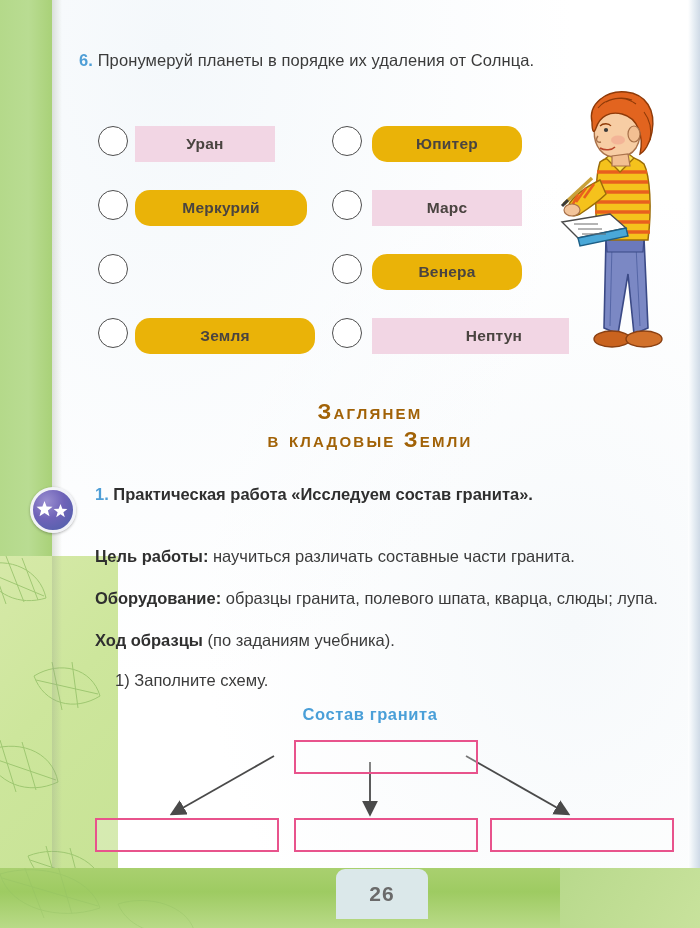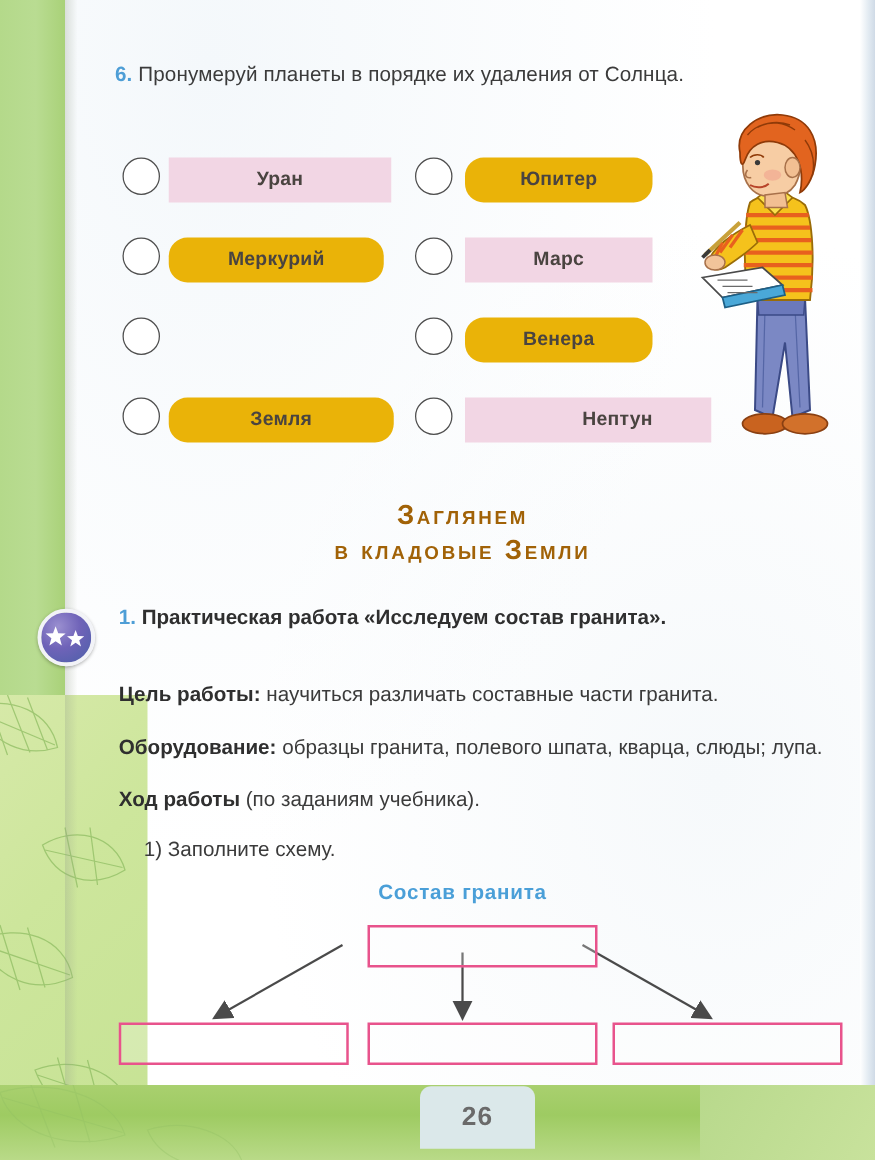--- a/index.html
+++ b/index.html
@@ -65,21 +65,21 @@
       #ffffff;
   }
 
   
   .task-num {
     color: #4e9ed6;
     font-weight: bold;
   }
   .q6 {
     position: absolute;
-    left: 92px; top: 47px;
+    left: 79px; top: 47px;
     width: 470px;
     font-size: 16.5px;
     line-height: 26px;
     color: #3b3b3b;
     text-align: justify;
     text-align-last: left;
     letter-spacing: .1px;
   }
 
   
@@ -216,21 +216,21 @@
       <path d="M118 36 C 150 26, 186 38, 194 62 C 160 72, 128 60, 118 36 Z"></path>
     </g>
   </svg>
 
   <div class="q6">
     <span class="task-num">6.</span>
     <span>Пронумеруй планеты в порядке их удаления от Солнца.</span>
   </div>
 
   <div class="radio" style="left:98px;  top:126px;"></div>
-  <div class="planet-box pink" style="left:135px; top:126px; width:178px;">Уран</div>
+  <div class="planet-box pink" style="left:135px; top:126px; width:140px;">Уран</div>
 
   <div class="radio" style="left:98px;  top:190px;"></div>
   <div class="planet-box blue" style="left:135px; top:190px; width:172px;">Меркурий</div>
 
   <div class="radio" style="left:98px;  top:254px;"></div>
 
   <div class="radio" style="left:98px;  top:318px;"></div>
   <div class="planet-box blue" style="left:135px; top:318px; width:180px;">Земля</div>
 
   <div class="radio" style="left:332px; top:126px;"></div>
@@ -323,21 +323,21 @@
 
   <div class="body-text" style="top:586px;">
     <b>Оборудование:</b><span> образцы гранита, полевого шпата, кварца, слюды; лупа.</span>
   </div>
 
   <div class="body-text" style="top:544px;">
     <b>Цель работы:</b><span> научиться различать составные части гранита.</span>
   </div>
 
   <div class="body-text" style="top:628px; text-align:left;">
-    <b>Ход работы</b><span> (по заданиям учебника).</span>
+    <b>Ход образцы</b><span> (по заданиям учебника).</span>
   </div>
 
   <div class="body-text" style="top:668px; left:115px; text-align:left;">1)  Заполните схему.</div>
 
   <div class="diagram-title">Состав гранита</div>
 
   <svg class="dsvg" viewBox="0 0 636 185">
     <defs>
       <marker id="ah" markerWidth="9" markerHeight="9" refX="7.5" refY="4.5" orient="auto">
         <path d="M0 0 L9 4.5 L0 9 Z" fill="#4a4a4a"></path>

